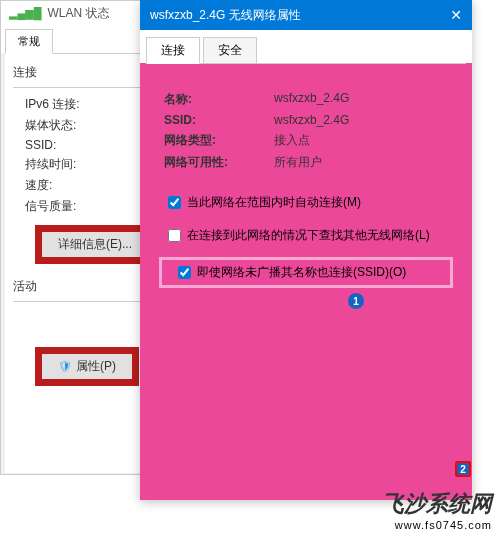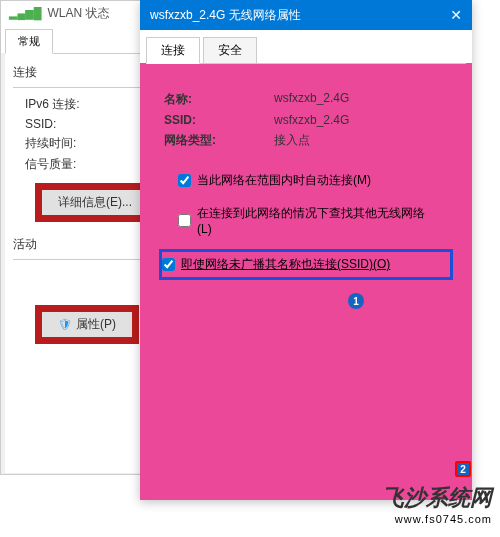--- a/index.html
+++ b/index.html
@@ -21,28 +21,28 @@
     .front-window { position: absolute; left: 140px; top: 0; width: 332px; height: 500px; background: #ec4899; box-shadow: 0 2px 10px rgba(0,0,0,0.25); }
     .front-title { display: flex; align-items: center; justify-content: space-between; height: 30px; padding: 0 10px; background: #0078d7; color: #fff; font-size: 12px; }
     .close-x { font-size: 14px; cursor: pointer; }
     .front-tabs { padding: 6px 6px 0 6px; background: #fff; }
     .ftab { display: inline-block; padding: 4px 14px; border: 1px solid #ccc; border-bottom: 1px solid #fff; background: #fff; position: relative; top: 1px; font-size: 12px; }
     .ftab.inactive { border-bottom: 1px solid #ccc; background: #f5f5f5; }
     .front-body { border-top: 1px solid #ccc; margin: 0 6px; padding: 22px 18px; }
     .info-row { display: flex; font-size: 12px; margin: 5px 0; color: #333; }
     .info-row .k { width: 110px; font-weight: bold; }
     .checks { margin-top: 20px; }
-    .check-row { display: flex; align-items: center; font-size: 12px; margin: 10px 14px; padding: 3px 0; }
+    .check-row { display: flex; align-items: center; font-size: 12px; margin: 10px 4px; padding: 3px 0; }
     .check-row input { margin-right: 6px; accent-color: #0078d7; }
-    .highlight { border: 3px solid #1d4ed8; padding: 4px 0; margin-left: -5px; margin-right: -5px; text-decoration: underline; }
+    .highlight { border: 3px solid #f9a8d4; padding: 4px 16px; margin-left: -5px; margin-right: -5px; }
     .badge { display: inline-flex; align-items: center; justify-content: center; width: 16px; height: 16px; border-radius: 50%; background: #1565c0; color: #fff; font-size: 10px; font-weight: bold; }
     .badge1 { position: absolute; left: 348px; top: 293px; }
     .badge2 { position: absolute; left: 455px; top: 461px; border: 2px solid #ff0000; border-radius: 2px; background: #1565c0; padding: 0 2px; }
     
-    .watermark { position: absolute; right: 8px; bottom: 12px; text-align: right; }
+    .watermark { position: absolute; right: 8px; bottom: 6px; text-align: right; }
     .watermark .t1 { font-size: 22px; font-weight: bold; font-style: italic; color: #333; }
     .watermark .t2 { font-size: 11px; color: #000000; letter-spacing: 1px; }
   </style>
 </head>
 <body>
 
 <div class="back-window">
   <div class="back-title">
     <span class="signal">▂▄▆█</span>
     <span>WLAN 状态</span>
@@ -50,24 +50,30 @@
   <div class="tab-strip">
     <div class="tab">常规</div>
   </div>
   <div class="tab-content">
     <div class="group-label">连接</div>
     <div class="divider"></div>
     <div class="row">
         <span class="lbl">IPv6 连接:</span>
       </div>
     <div class="row">
+        <span class="lbl">媒体状态:</span>
+      </div>
+    <div class="row">
         <span class="lbl">SSID:</span>
       </div>
     <div class="row">
         <span class="lbl">持续时间:</span>
+      </div>
+    <div class="row">
+        <span class="lbl">速度:</span>
       </div>
     <div class="row">
         <span class="lbl">信号质量:</span>
       </div>
     <div class="btn">详细信息(E)...</div>
     <div style="height:14px"></div>
     <div class="group-label">活动</div>
     <div class="divider"></div>
     <div class="row" style="justify-content:flex-end;margin-right:6px;">
         <span>已发</span>
@@ -101,20 +107,24 @@
         <span>wsfxzxb_2.4G</span>
       </div>
     <div class="info-row">
         <span class="k">SSID:</span>
         <span>wsfxzxb_2.4G</span>
       </div>
     <div class="info-row">
         <span class="k">网络类型:</span>
         <span>接入点</span>
       </div>
+    <div class="info-row">
+        <span class="k">网络可用性:</span>
+        <span>所有用户</span>
+      </div>
     <div class="checks">
       <label class="check-row">
           <input type="checkbox" checked="" style="">
           <span>当此网络在范围内时自动连接(M)</span>
         </label>
       <label class="check-row">
           <input type="checkbox" style="">
           <span>在连接到此网络的情况下查找其他无线网络(L)</span>
         </label>
       <label class="check-row highlight">

